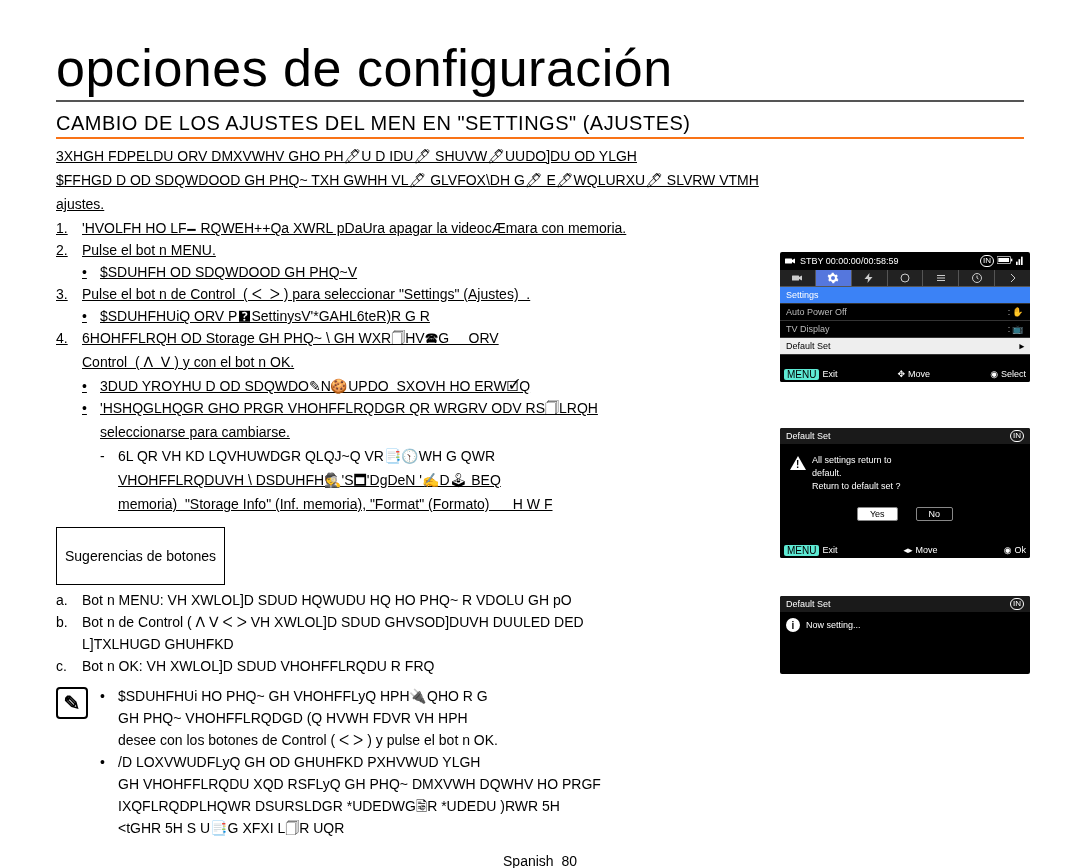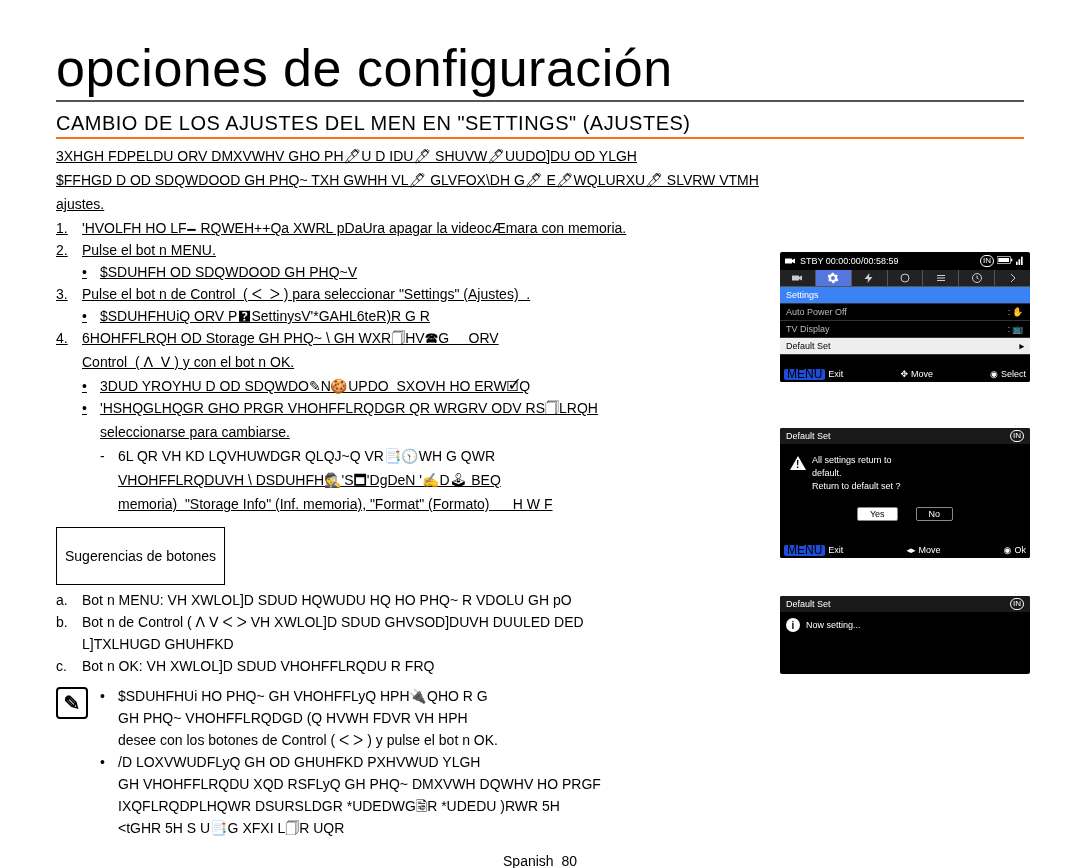--- a/index.html
+++ b/index.html
@@ -135,23 +135,23 @@
     height:16px;
     display:flex;
     align-items:center;
     justify-content:space-between;
     padding:0 4px;
     font-size:9px;
     background:#000;
   }
   .screen .footerbar .grp { display:flex; align-items:center; gap:3px; }
   .screen .footerbar .pill {
-    background:#1d4ed8; color:#000;
+    background:#5eead4; color:#000;
     border-radius:2px;
-    font-size:12px; padding:0 3px;
+    font-size:10px; padding:0 3px;
     line-height:11px;
   }
   .screen .titlebar {
     height:16px;
     background:#1a1a1a;
     display:flex;
     align-items:center;
     justify-content:space-between;
     padding:0 6px;
     font-size:9px;

